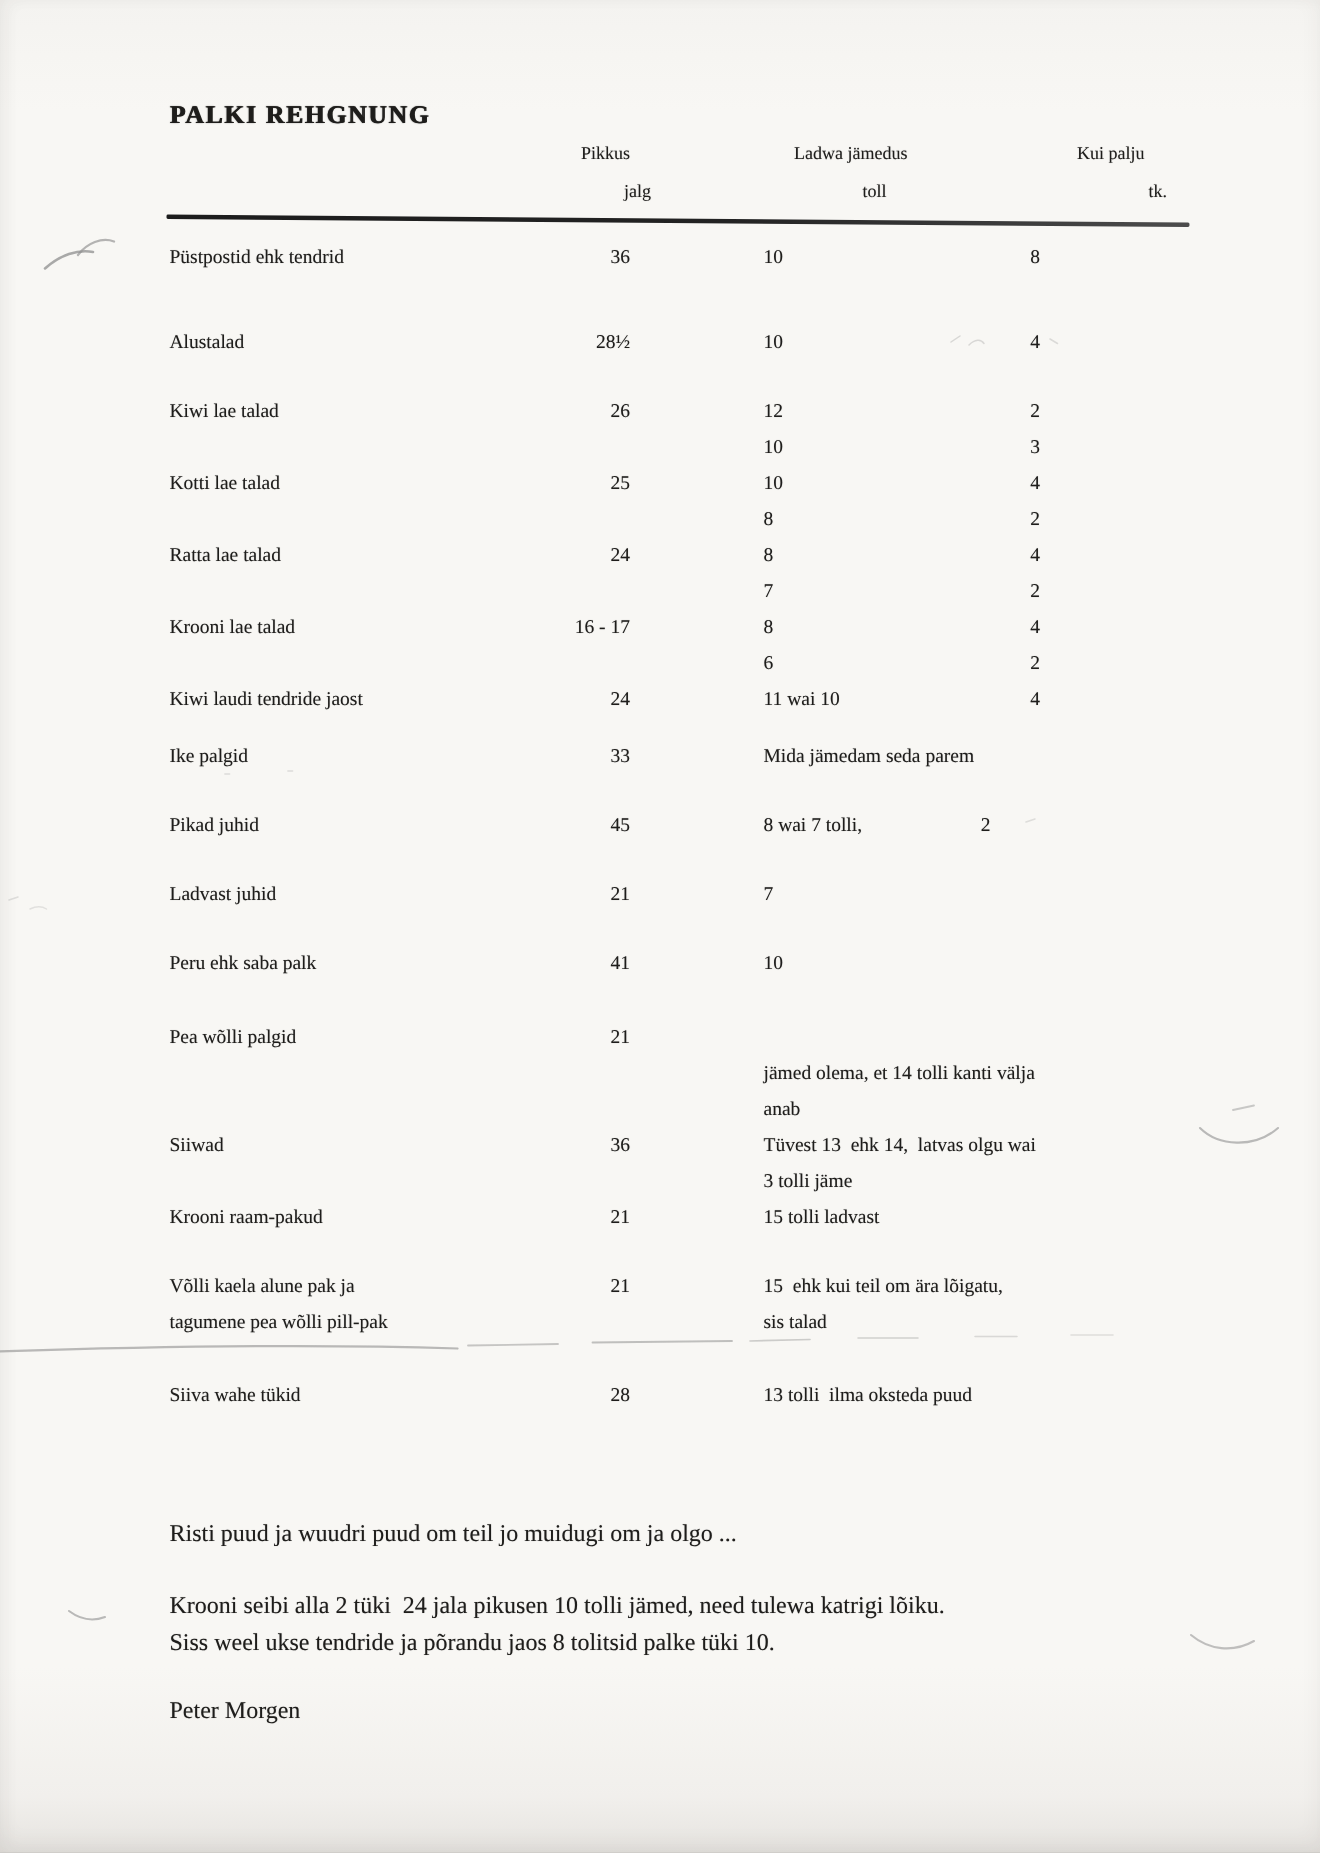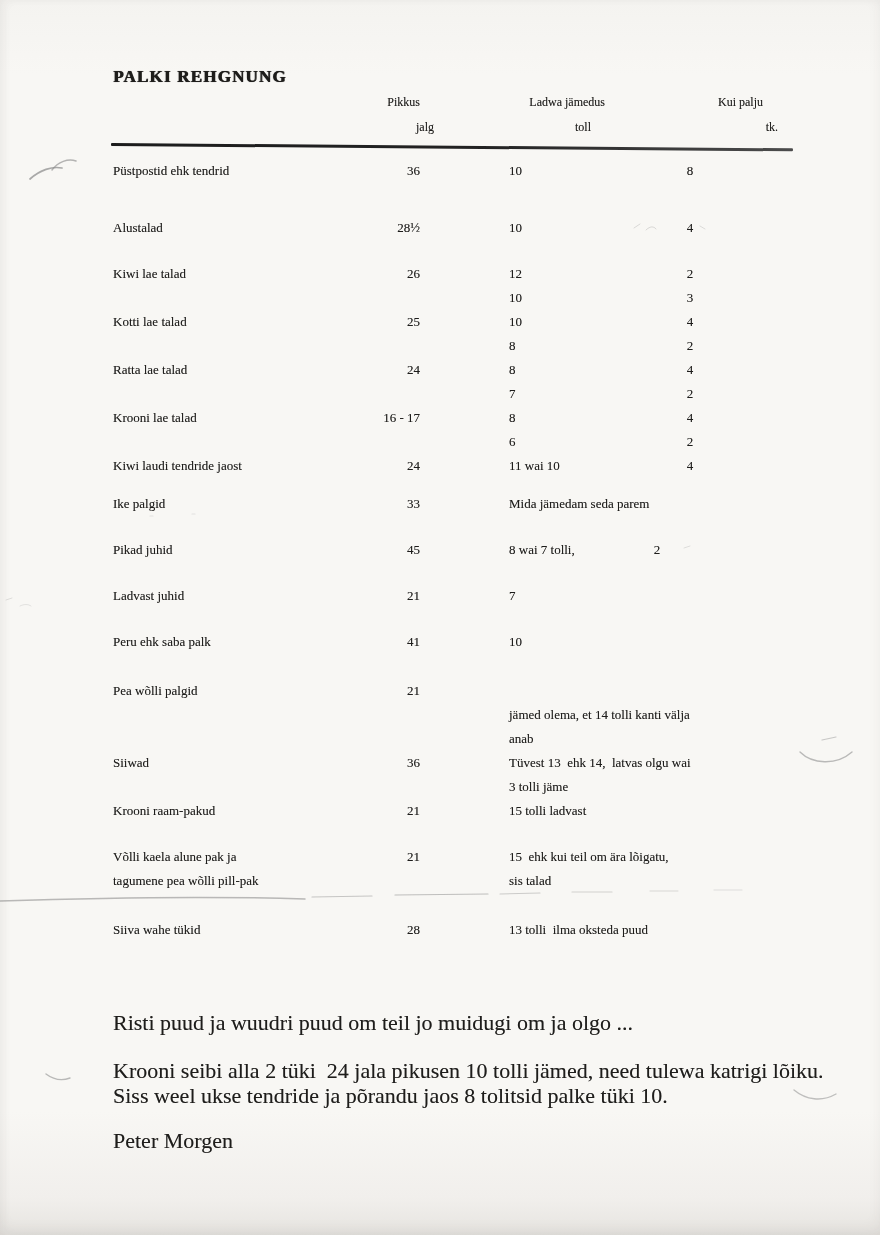--- a/index.html
+++ b/index.html
@@ -31,21 +31,21 @@
   .tline .c{position:absolute;white-space:pre;}
   .cl{left:0;}
   .cp{left:227px;width:80px;text-align:right;}
   .cd{left:364px;margin-left:32px;}
   .ct{left:537px;width:80px;text-align:center;}
   .tk-left{transform:translateX(-33px);}
   .g-sm{margin-top:14px;}
   .g-md{margin-top:22px;}
   .g-lg{margin-top:25px;}
   .g-xl{margin-top:33px;}
-  .fline{position:absolute;left:0;font-size:22px;line-height:25px;white-space:pre;}
+  .fline{position:absolute;left:0;font-size:16px;line-height:25px;white-space:pre;}
   .f0{top:948px;}
   .f1{top:996px;}
   .f2{top:1021px;}
   .sig{top:1066px;}
 </style>
 </head>
 <body>
 
 <div class="page">
 

